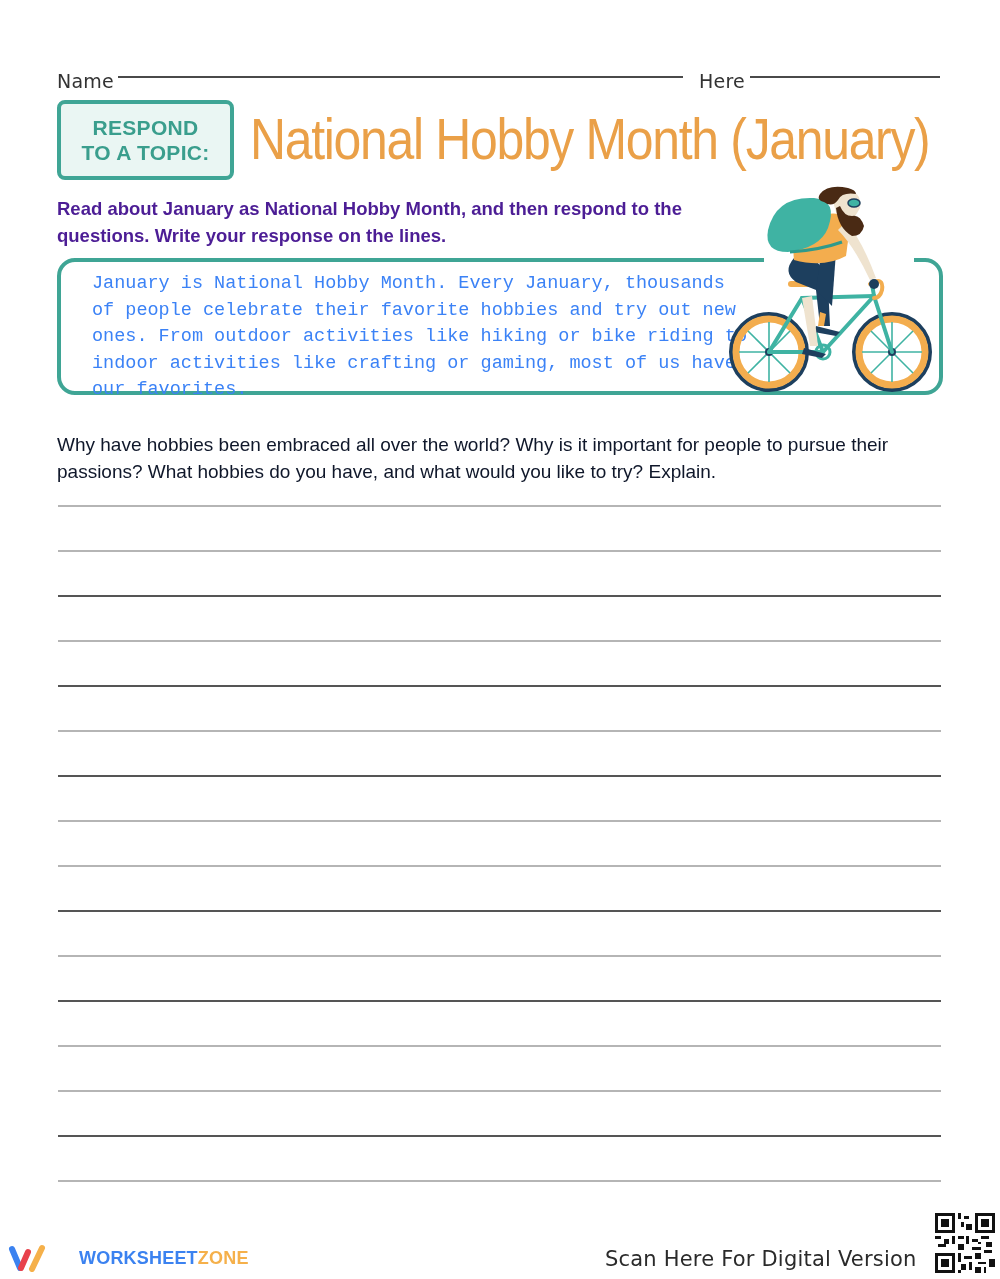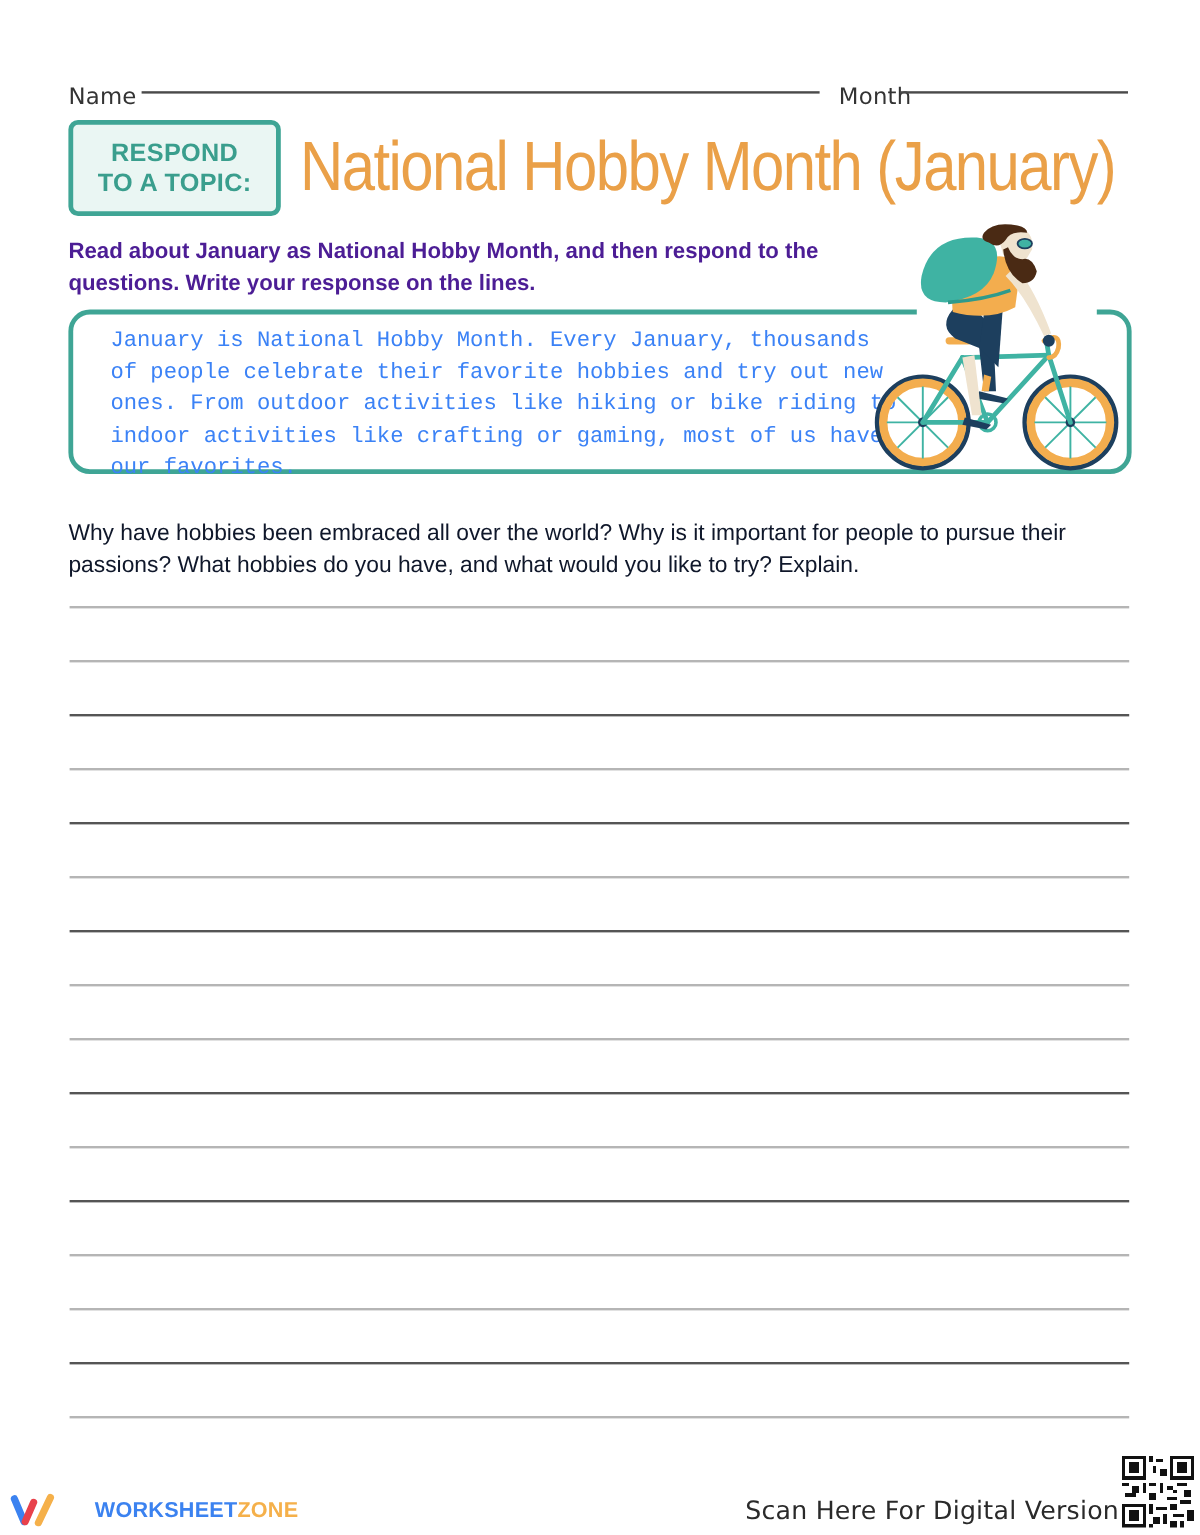--- a/index.html
+++ b/index.html
@@ -164,36 +164,35 @@
     .logo-text .z { color: #f5b04a; }
 
     .scan-text {
       position: absolute;
       left: 605px;
       top: 1247px;
       font-family: "DejaVu Sans", sans-serif;
       font-size: 21px;
       color: #2a2a2a;
       letter-spacing: 0.2px;
-      margin-left: 16px;
     }
     .qr {
       position: absolute;
       left: 935px;
       top: 1213px;
       width: 60px;
       height: 60px;
     }
   </style>
 </head>
 <body>
 
 <span class="hdr-label" style="left:57px;">Name</span>
 <div class="hdr-line" style="left:118px; width:565px;"></div>
-<span class="hdr-label" style="left:699px;">Month</span>
+<span class="hdr-label" style="left:699px;">Here</span>
 <div class="hdr-line" style="left:750px; width:190px;"></div>
 
 <div class="badge">
   <span>RESPOND</span>
   <span>TO A TOPIC:</span>
 </div>
 
 <div class="title">National Hobby Month (January)</div>
 
 <div class="instructions">Read about January as National Hobby Month, and then respond to the questions. Write your response on the lines.</div>

